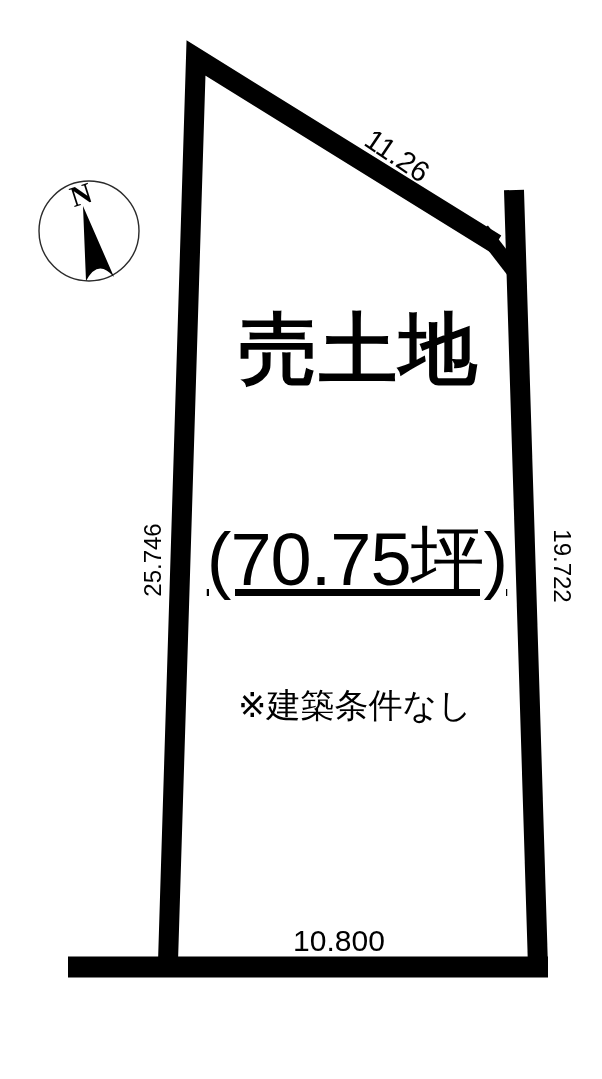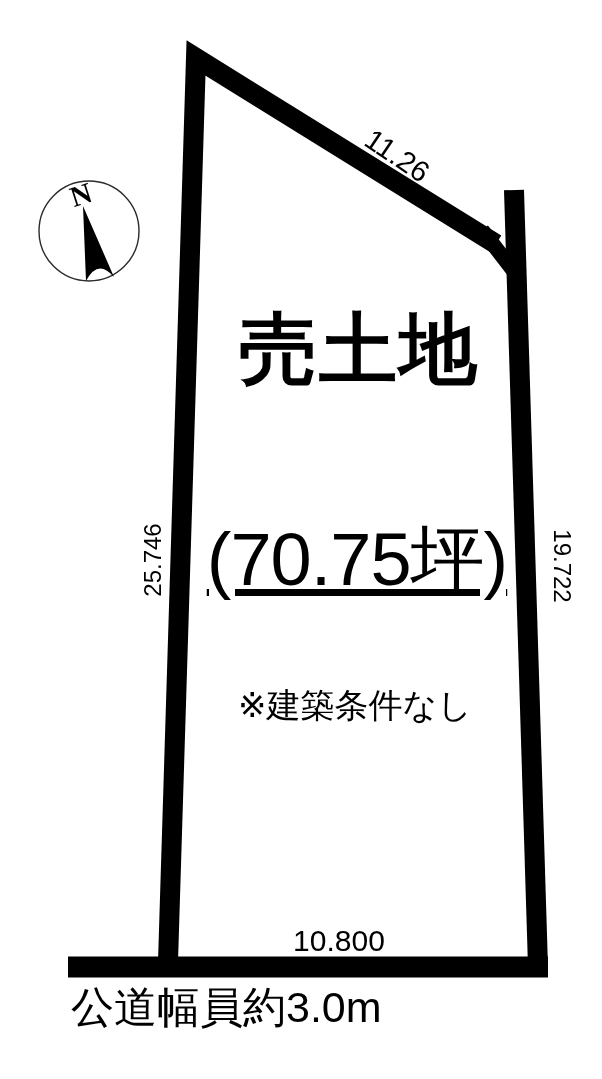--- a/index.html
+++ b/index.html
@@ -126,15 +126,14 @@
 
   <div class="label dim-bottom">10.800</div>
 
   <div class="label title">売土地</div>
 
 
   <div class="label tsubo">(70.75坪)</div>
 
   <div class="label note">※建築条件なし</div>
 
-  <div class="label road">公道幅員約3.0m</div>
 
 </div>
 
 </body></html>

